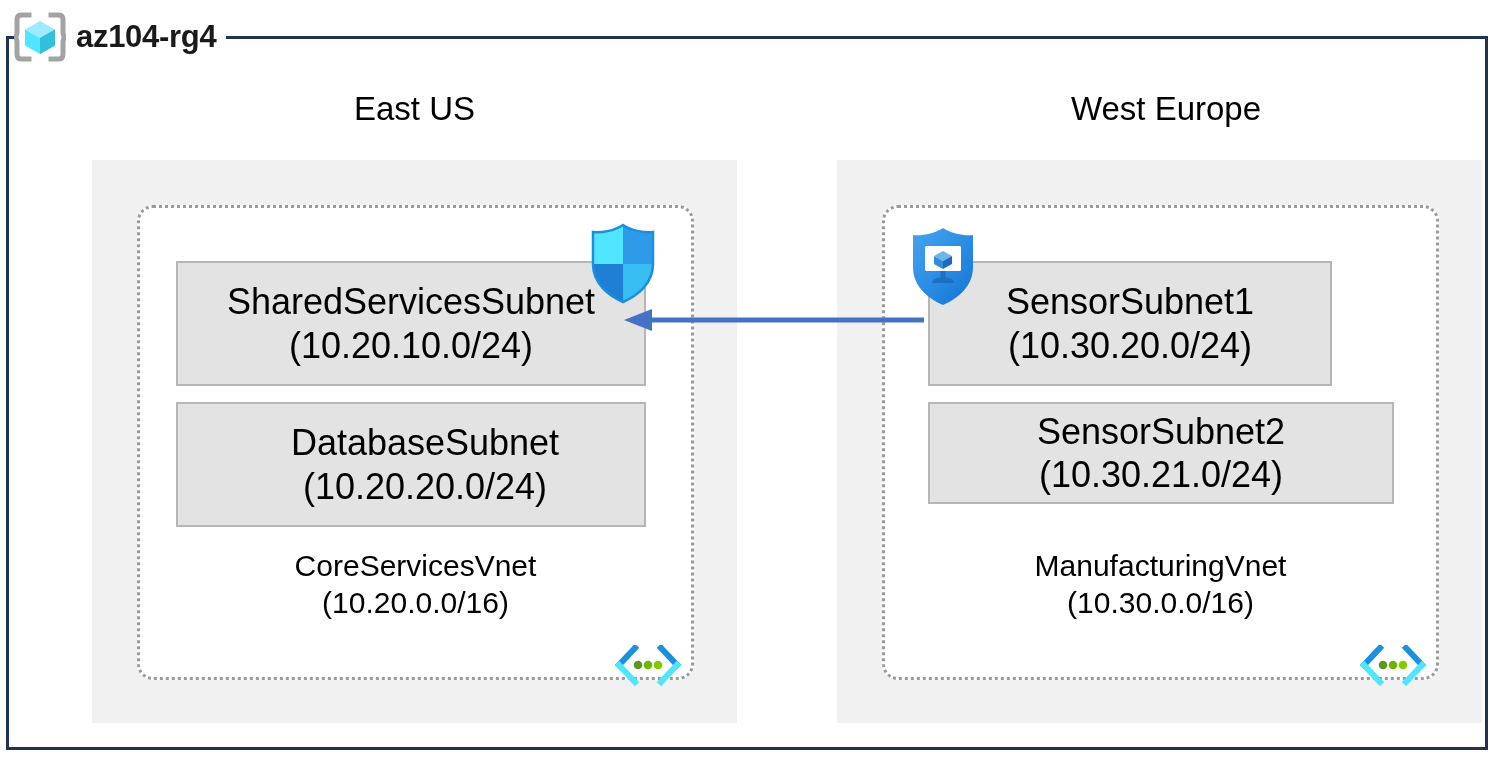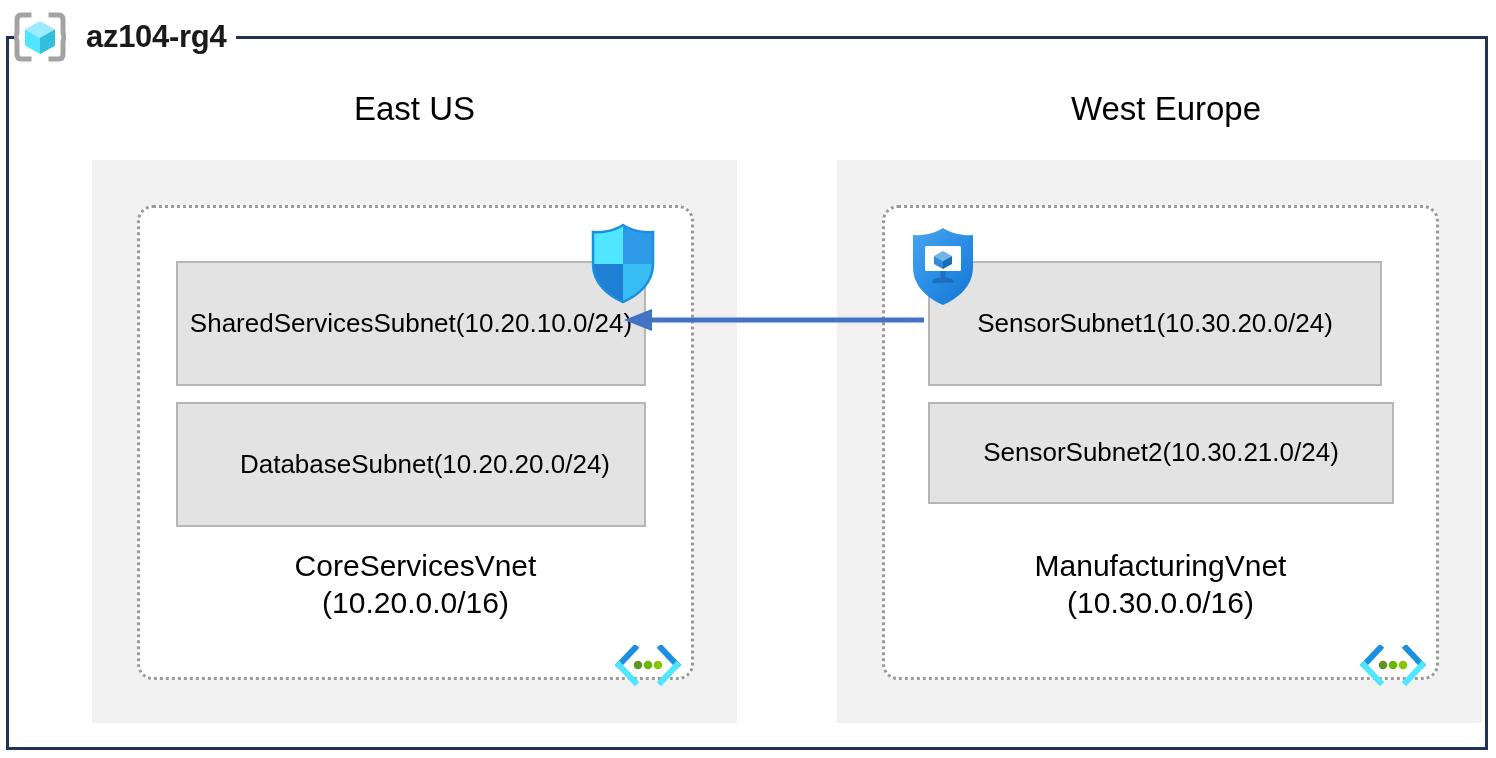--- a/index.html
+++ b/index.html
@@ -44,21 +44,20 @@
     align-items: center;
     gap: 10px;
     z-index: 5;
   }
   .rg-title-text {
     font-size: 31px;
     font-weight: bold;
     color: #1a1a1a;
     letter-spacing: -0.3px;
     white-space: nowrap;
-    margin-left: 10px;
   }
   .rg-icon {
     width: 52px;
     height: 50px;
     display: block;
   }
 
   
   .region {
     position: absolute;
@@ -104,24 +103,24 @@
     height: 44px;
   }
 
   
   .subnet {
     position: absolute;
     background: #e3e3e3;
     border: 2px solid #b6b6b6;
     box-sizing: border-box;
     display: flex;
-    flex-direction: row;
+    flex-direction: column;
     align-items: center;
     justify-content: center;
-    font-size: 26px;
+    font-size: 36px;
     line-height: 1.2;
     color: #000000;
     text-align: center;
   }
   .subnet .nm,
   .subnet .cidr { display: block; white-space: nowrap; }
 
   
   .badge-icon {
     position: absolute;
@@ -226,21 +225,21 @@
         <path d="M20 3 L4 20" stroke="#1a91e0" stroke-width="6" fill="none" stroke-linecap="square"></path>
         <path d="M4 20 L20 37" stroke="#50e6ff" stroke-width="6" fill="none" stroke-linecap="square"></path>
         <path d="M46 3 L62 20" stroke="#1a91e0" stroke-width="6" fill="none" stroke-linecap="square"></path>
         <path d="M62 20 L46 37" stroke="#50e6ff" stroke-width="6" fill="none" stroke-linecap="square"></path>
         <circle cx="23" cy="20" r="4.3" fill="#5e9624"></circle>
         <circle cx="33" cy="20" r="4.3" fill="#6bb700"></circle>
         <circle cx="43" cy="20" r="4.3" fill="#84c900"></circle>
       </svg>
     </div>
 
-    <div class="subnet" style="left:91px; top:171px; width:454px; height:125px;">
+    <div class="subnet" style="left:91px; top:171px; width:404px; height:125px;">
       <span class="nm">SensorSubnet1</span>
       <span class="cidr">(10.30.20.0/24)</span>
     </div>
 
     <svg class="badge-icon" viewBox="0 0 72 82" style="left:70px; top:135px; width:72px; height:82px;">
       <defs>
         <linearGradient id="vmShieldGrad" x1="0" y1="0" x2="0.9" y2="1">
           <stop offset="0%" stop-color="#46a4ee"></stop>
           <stop offset="55%" stop-color="#2a8de4"></stop>
           <stop offset="100%" stop-color="#1476d2"></stop>

